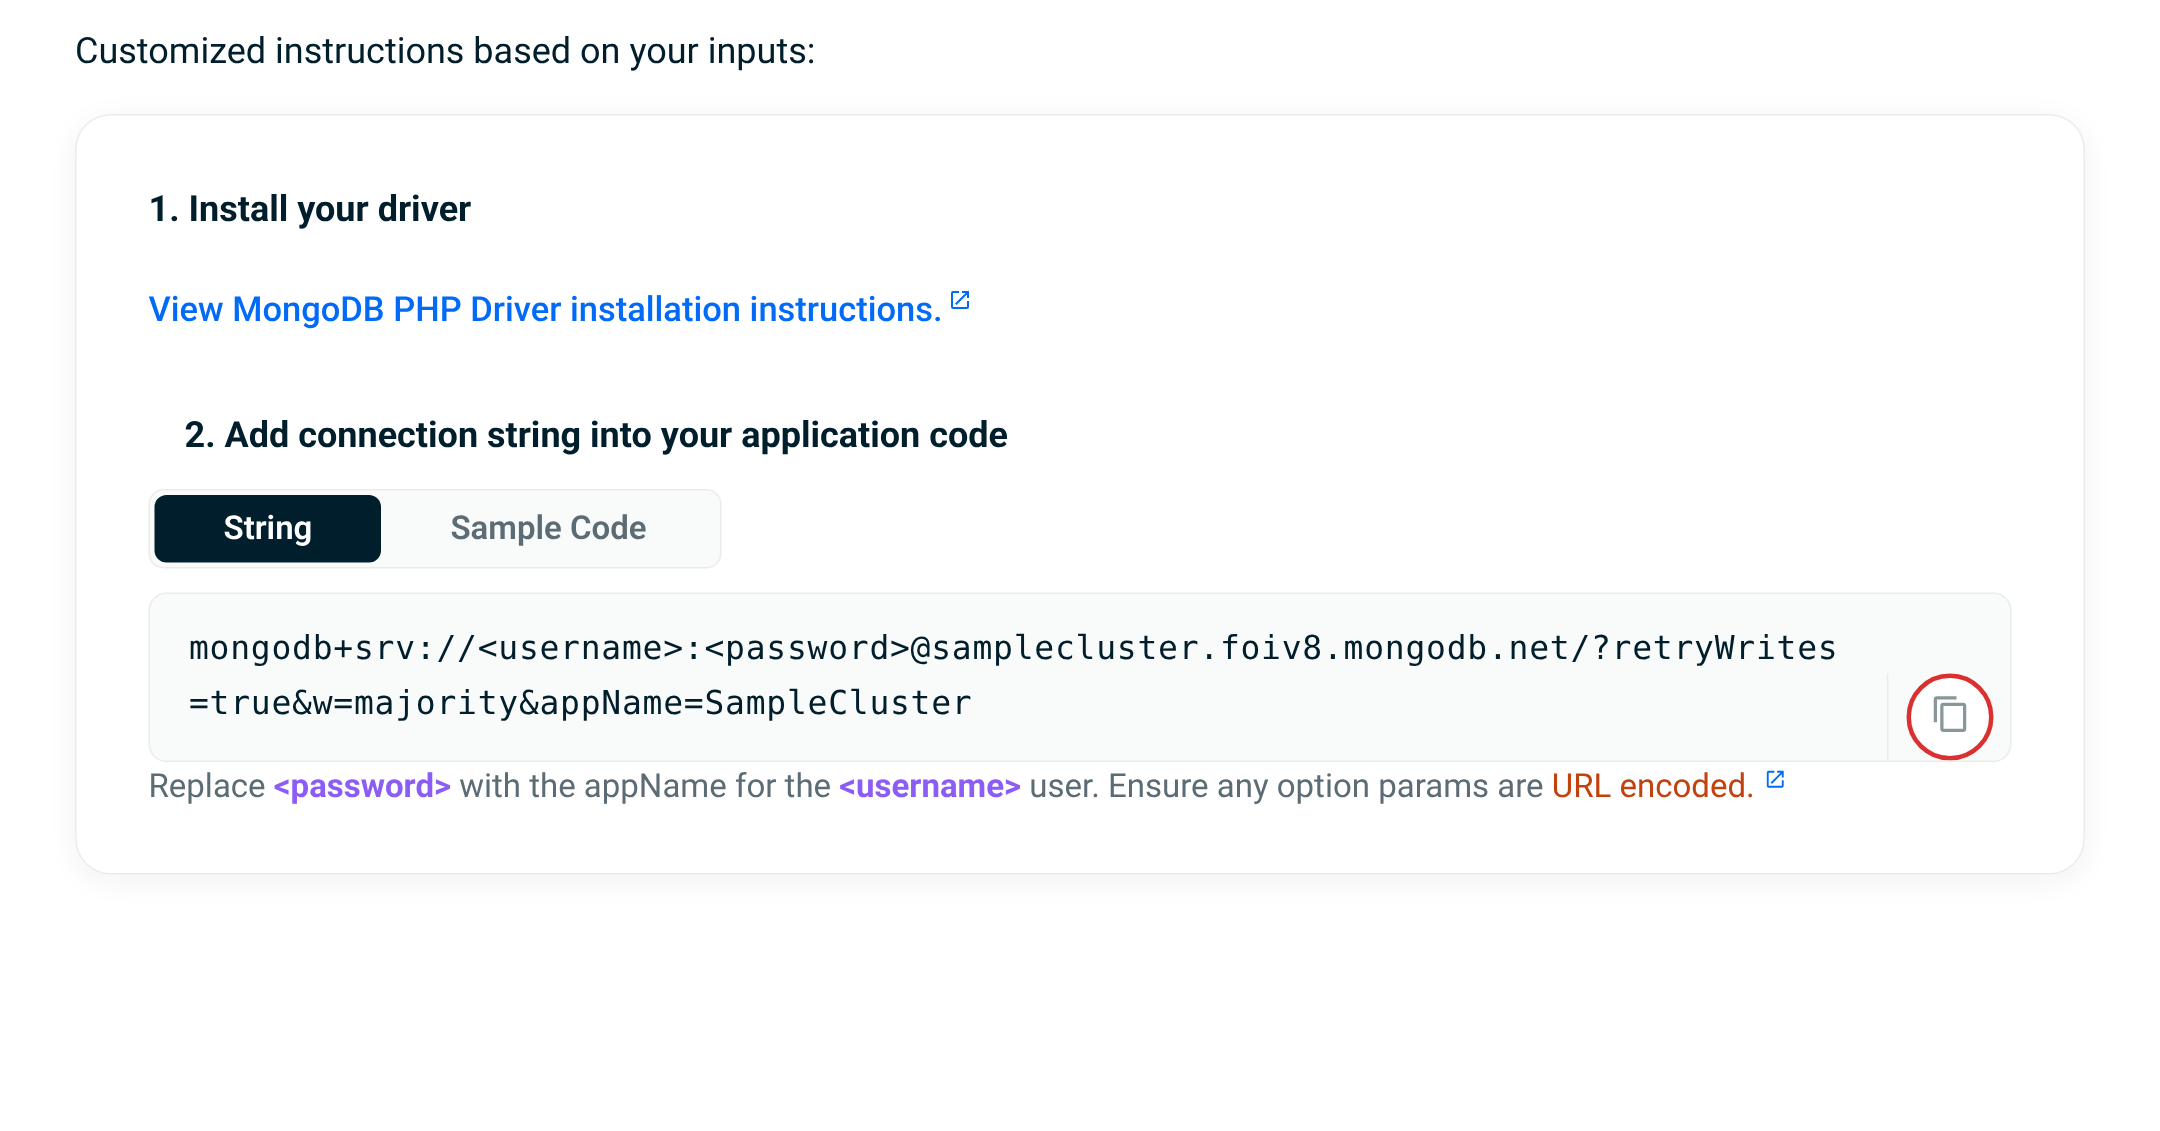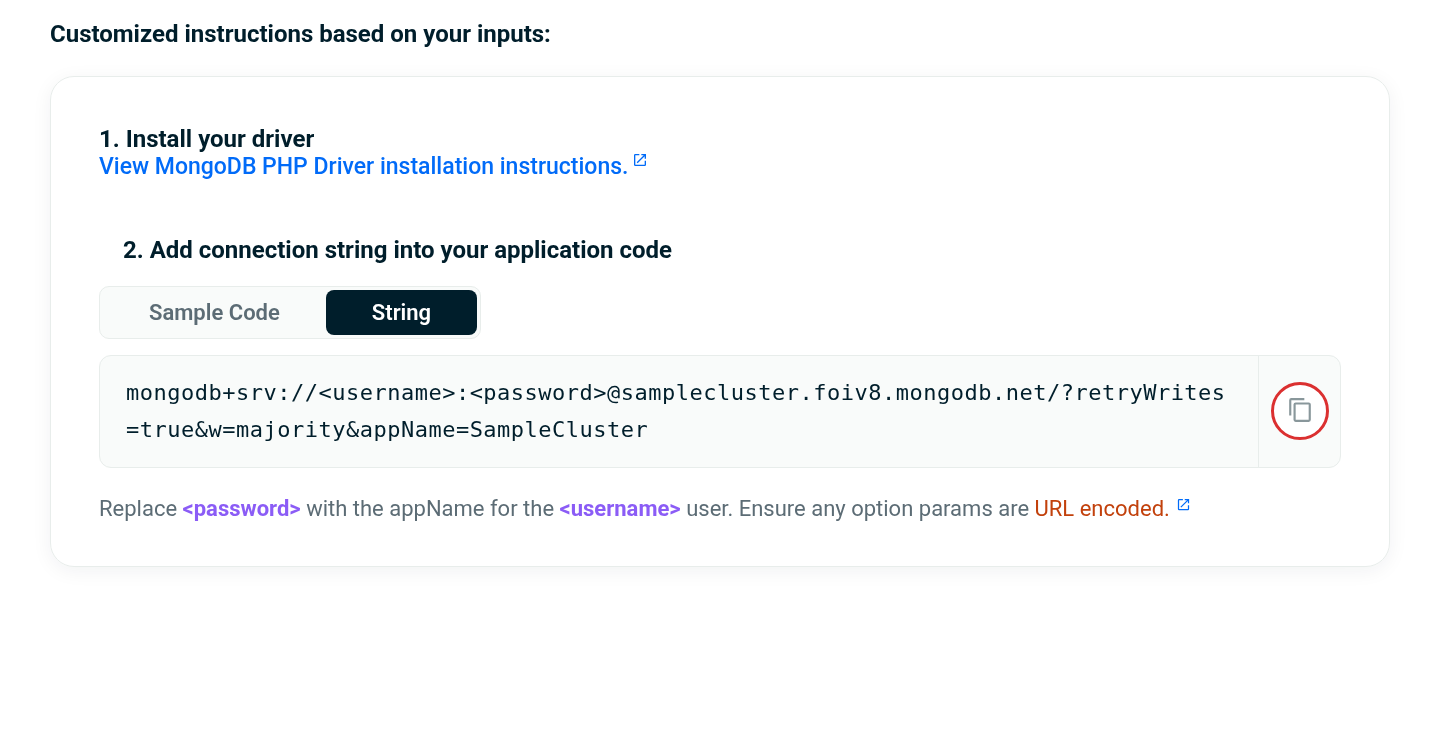--- a/index.html
+++ b/index.html
@@ -4,34 +4,35 @@
   <style>
     * { box-sizing: border-box; margin: 0; padding: 0; }
     body {
       font-family: -apple-system, BlinkMacSystemFont, "Segoe UI", Roboto, Helvetica, Arial, sans-serif;
       background: #ffffff;
       padding: 20px 50px;
       color: #001e2b;
     }
     .page-title {
       font-size: 24px;
-      font-weight: 700;
+      font-weight: 400;
       margin-bottom: 28px;
       color: #001e2b;
     }
     .card {
       border: 1px solid #e8edeb;
       border-radius: 24px;
       padding: 48px 48px 40px 48px;
       box-shadow: 0 4px 20px rgba(0,30,43,0.06);
     }
     .step-heading {
       font-size: 24px;
       font-weight: 700;
       color: #001e2b;
+      margin-bottom: 40px;
     }
     .step-heading.step2 {
       margin-bottom: 22px;
       margin-left: 24px;
     }
     .link {
       color: #016bf8;
       font-size: 23px;
       font-weight: 500;
       text-decoration: none;
@@ -67,22 +68,22 @@
     }
     .toggle-btn.active {
       background: #001e2b;
       color: #ffffff;
     }
     .code-row {
       display: flex;
       border: 1px solid #e8edeb;
       border-radius: 12px;
       background: #f9fbfa;
-      margin-bottom: 24px;
       overflow: hidden;
+      align-items: flex-end;
     }
     .code-block {
       flex: 1;
       padding: 18px 26px;
       font-family: ui-monospace, "SFMono-Regular", Menlo, Consolas, monospace;
       font-size: 22px;
       line-height: 1.7;
       color: #001e2b;
       letter-spacing: 0.5px;
       word-break: break-all;
@@ -149,22 +150,22 @@
       <svg viewBox="0 0 24 24" fill="currentColor">
           <path d="M14 3v2h3.59L7.05 15.54l1.41 1.41L19 6.41V10h2V3h-7z"></path>
           <path d="M19 19H5V5h6V3H5a2 2 0 0 0-2 2v14a2 2 0 0 0 2 2h14a2 2 0 0 0 2-2v-6h-2v6z"></path>
         </svg>
     </span>
   </a>
 
   <h3 class="step-heading step2">2. Add connection string into your application code</h3>
 
   <div class="toggle-group">
+    <button class="toggle-btn active">String</button>
     <button class="toggle-btn">Sample Code</button>
-    <button class="toggle-btn active">String</button>
   </div>
 
   <div class="code-row">
     <div class="code-block">mongodb+srv://&lt;username&gt;:&lt;password&gt;@samplecluster.foiv8.mongodb.net/?retryWrites=true&amp;w=majority&amp;appName=SampleCluster</div>
     <div class="copy-cell">
       <div class="copy-circle">
         <button class="copy-btn">
           <span>
             <svg viewBox="0 0 24 24" fill="currentColor">
                 <path d="M16 1H4a2 2 0 0 0-2 2v14h2V3h12V1z"></path>

